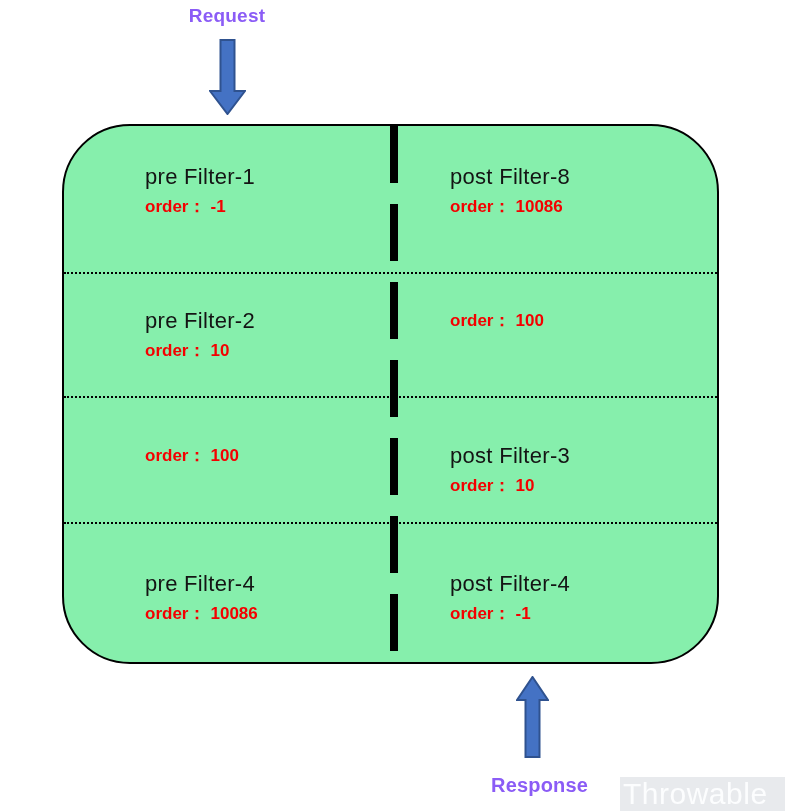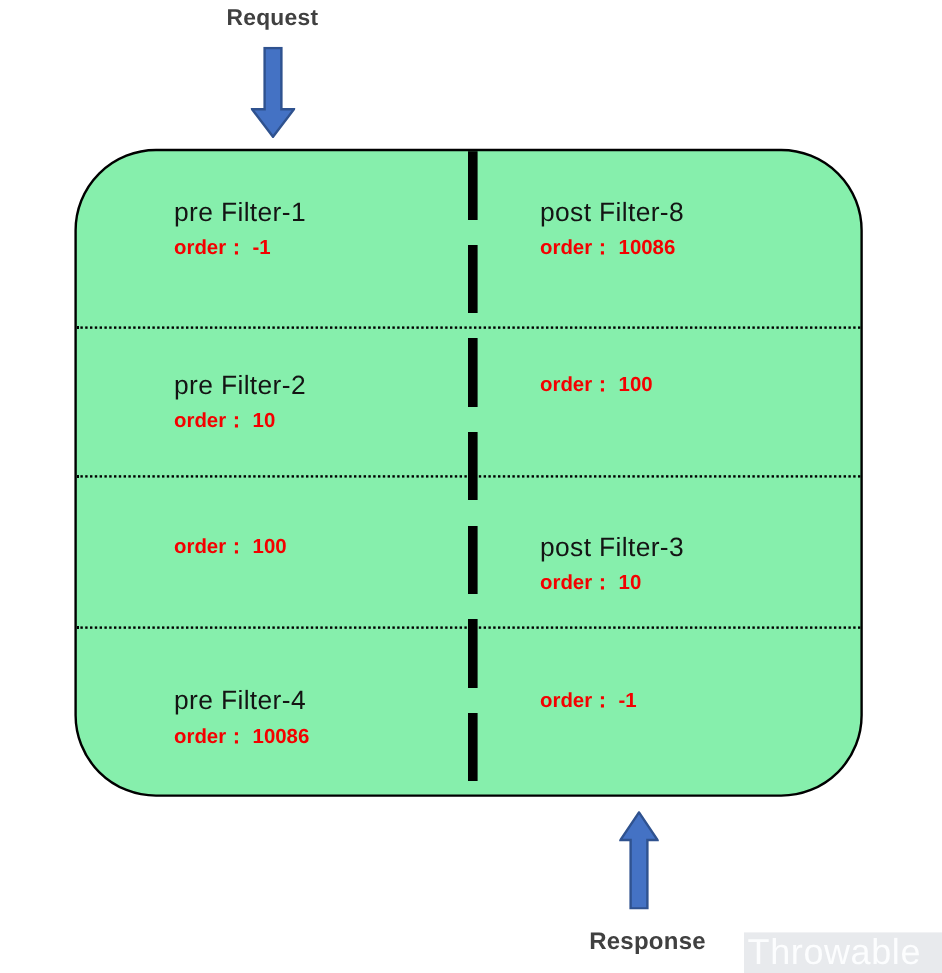--- a/index.html
+++ b/index.html
@@ -1,21 +1,21 @@
 <!DOCTYPE html>
 <html><head>
 <meta charset="utf-8">
 <style>
   html,body{margin:0;padding:0;background:#fff;}
   #canvas{
     position:relative;width:785px;height:811px;background:#ffffff;overflow:hidden;
     font-family:"Liberation Sans", sans-serif;
   }
   .red-label{
-    position:absolute;color:#404040;font-weight:bold;font-size:19px;letter-spacing:.2px;
+    position:absolute;color:#8b5cf6;font-weight:bold;font-size:19px;letter-spacing:.2px;
   }
   .arrow{position:absolute;}
   .arrow polygon{stroke:#2f528f;stroke-width:2;stroke-linejoin:miter;}
   #filter-box{
     position:absolute;left:62px;top:124px;width:653px;height:536px;
     border:2px solid #000;border-radius:68px;background:#86efac;
   }
   .h-sep{
     position:absolute;left:0;width:100%;height:0;
     border-top:2px dotted #000;
@@ -90,20 +90,21 @@
     <div class="cell col-post row-3">
       <div class="title">post Filter-3</div>
       <div class="order"><span>order：</span><span class="val">10</span></div>
     </div>
 
     <div class="cell col-pre row-4">
       <div class="title">pre Filter-4</div>
       <div class="order"><span>order：</span><span class="val">10086</span></div>
     </div>
     <div class="cell col-post row-4">
+      <div class="title">post Filter-4</div>
       <div class="order"><span>order：</span><span class="val">-1</span></div>
     </div>
 
   </div>
 
   <svg class="arrow" style="left:516px;top:676px;" width="33" height="82" viewBox="0 0 33 82">
     <polygon points="9.5,81 9.5,24 1,24 16.5,1 32,24 23.5,24 23.5,81" fill="#4472c4"></polygon>
   </svg>
   <div id="response-label" class="red-label">Response</div>
 

